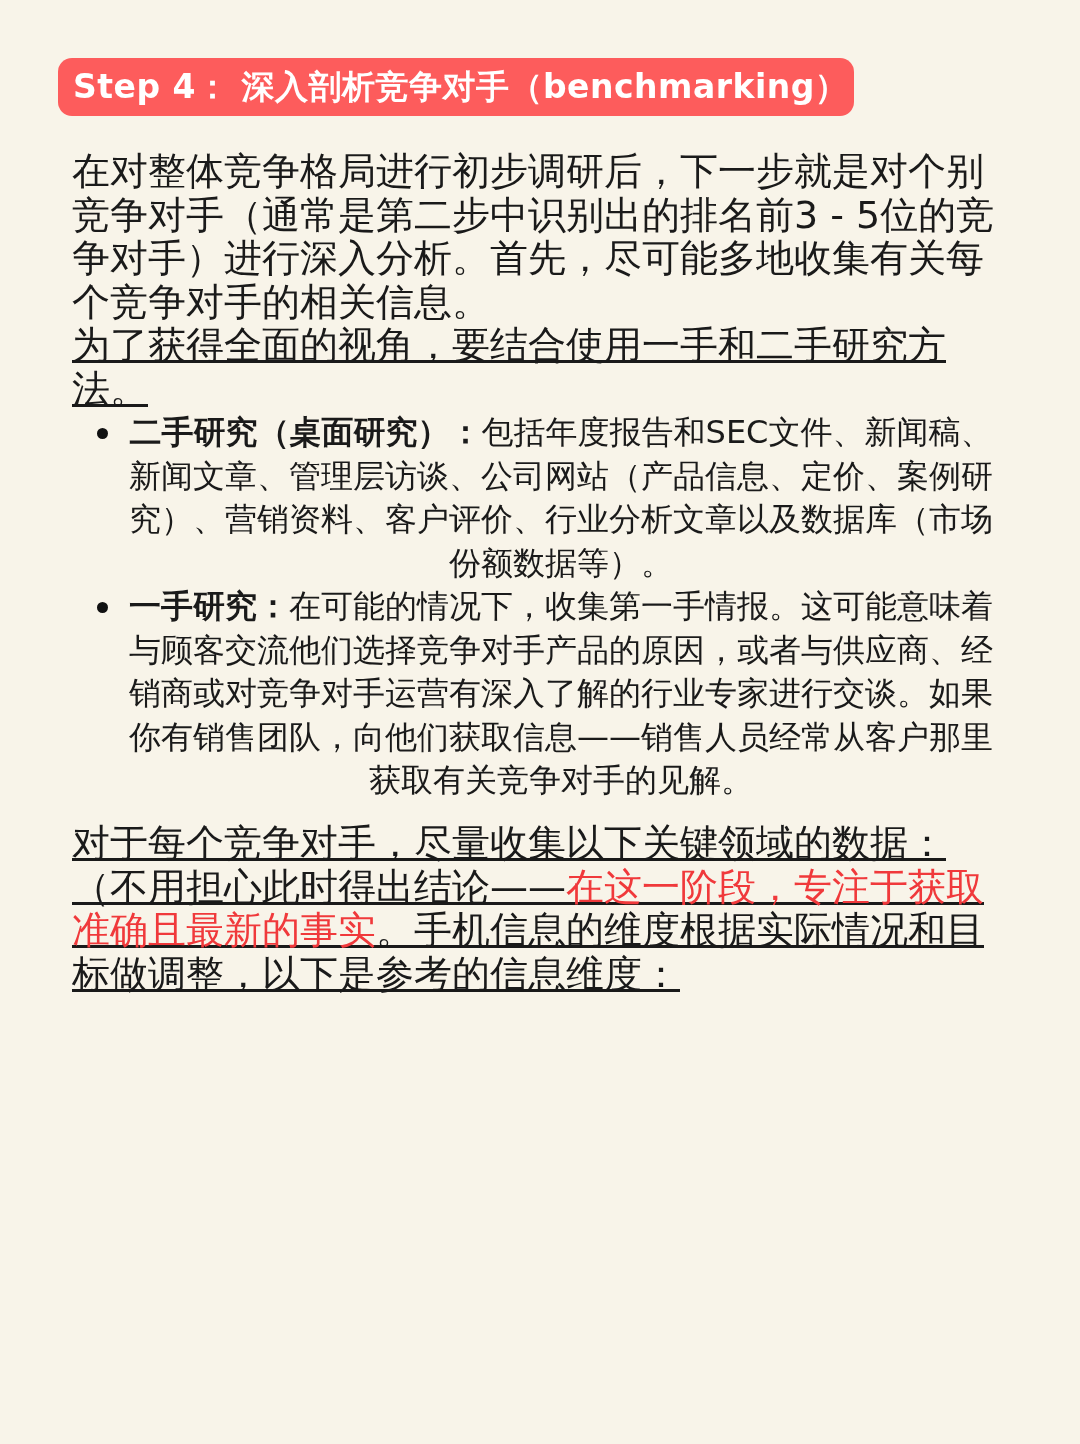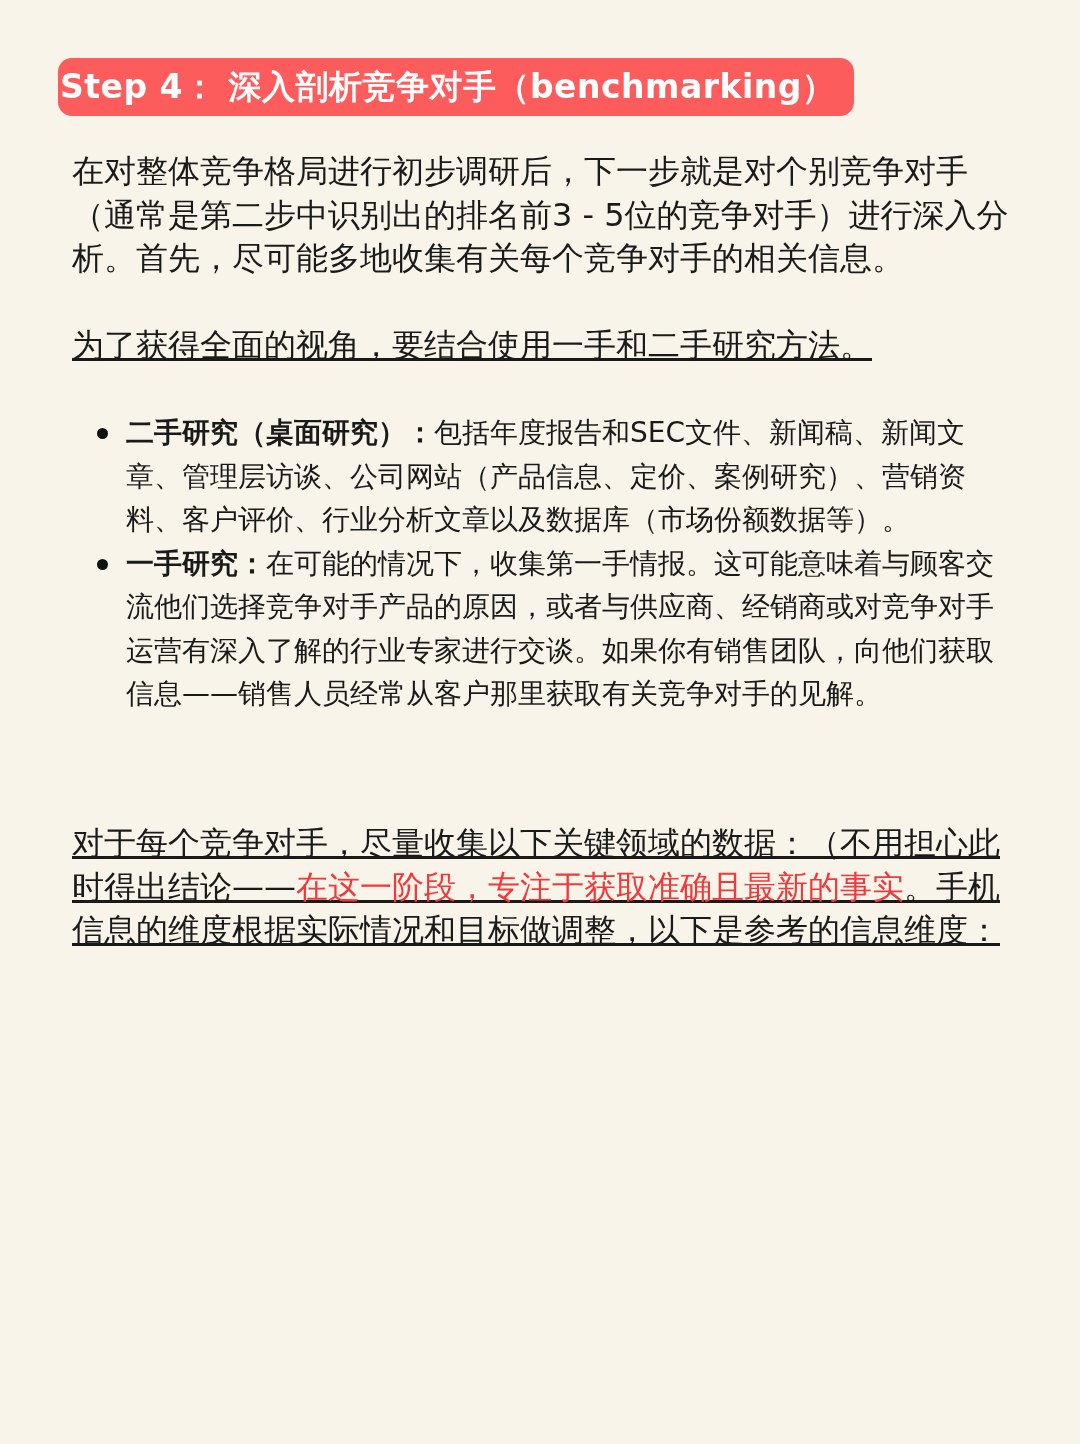--- a/index.html
+++ b/index.html
@@ -19,44 +19,45 @@
       position: absolute;
       left: 58px;
       top: 58px;
       width: 796px;
       height: 58px;
       background: #fd5c5c;
       border-radius: 14px;
       display: flex;
       align-items: center;
       box-sizing: border-box;
-      padding-left: 2px;
+      padding-left: 15px;
     }
     .banner-text {
       color: #ffffff;
       font-size: 33px;
       font-weight: bold;
       letter-spacing: 0.5px;
       white-space: nowrap;
     }
     .para {
       position: absolute;
       left: 72px;
       width: 940px;
-      font-size: 32px;
+      font-size: 38px;
       line-height: 43.5px;
       margin: 0;
     }
     .list {
       position: absolute;
       margin: 0;
       padding: 0;
       list-style: none;
-      font-size: 28px;
+      font-size: 32px;
       line-height: 43.5px;
+      text-align: center;
     }
     .list li {
       position: relative;
     }
     .bullet {
       position: absolute;
       width: 11px;
       height: 11px;
       border-radius: 50%;
       background: #111;

